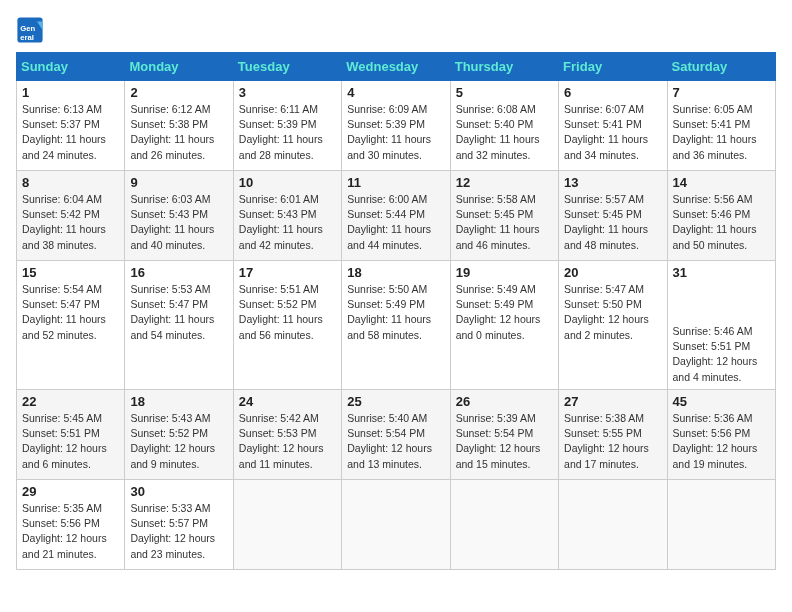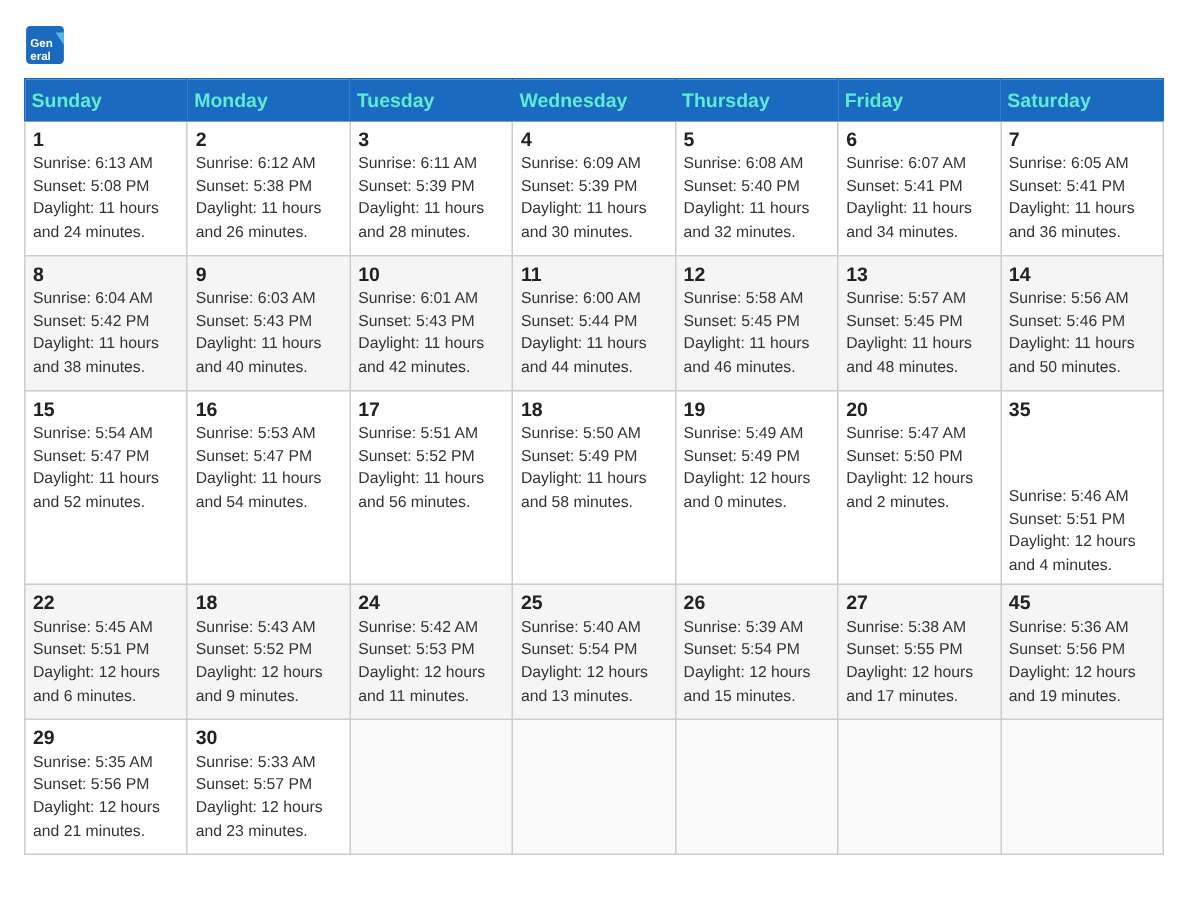--- a/index.html
+++ b/index.html
@@ -110,21 +110,21 @@
         <th>Thursday</th>
         <th>Friday</th>
         <th>Saturday</th>
       </tr>
   </thead>
   <tbody id="calendar-body">
   <tr>
         <td>
           <span class="day-num">1</span>
           <div class="day-info" style="white-space: pre-line;">Sunrise: 6:13 AM
-Sunset: 5:08 PM
+Sunset: 5:37 PM
 Daylight: 11 hours
 and 24 minutes.</div>
         </td>
         <td>
           <span class="day-num">2</span>
           <div class="day-info" style="white-space: pre-line;">Sunrise: 6:12 AM
 Sunset: 5:38 PM
 Daylight: 11 hours
 and 26 minutes.</div>
         </td>
@@ -252,21 +252,21 @@
 and 0 minutes.</div>
         </td>
         <td>
           <span class="day-num">20</span>
           <div class="day-info" style="white-space: pre-line;">Sunrise: 5:47 AM
 Sunset: 5:50 PM
 Daylight: 12 hours
 and 2 minutes.</div>
         </td>
         <td>
-          <span class="day-num">35</span>
+          <span class="day-num">31</span>
           <div class="day-info" style="white-space: pre-line; margin-top: 44px;">Sunrise: 5:46 AM
 Sunset: 5:51 PM
 Daylight: 12 hours
 and 4 minutes.</div>
         </td>
       </tr>
       <tr>
         <td>
           <span class="day-num">22</span>
           <div class="day-info" style="white-space: pre-line;">Sunrise: 5:45 AM

